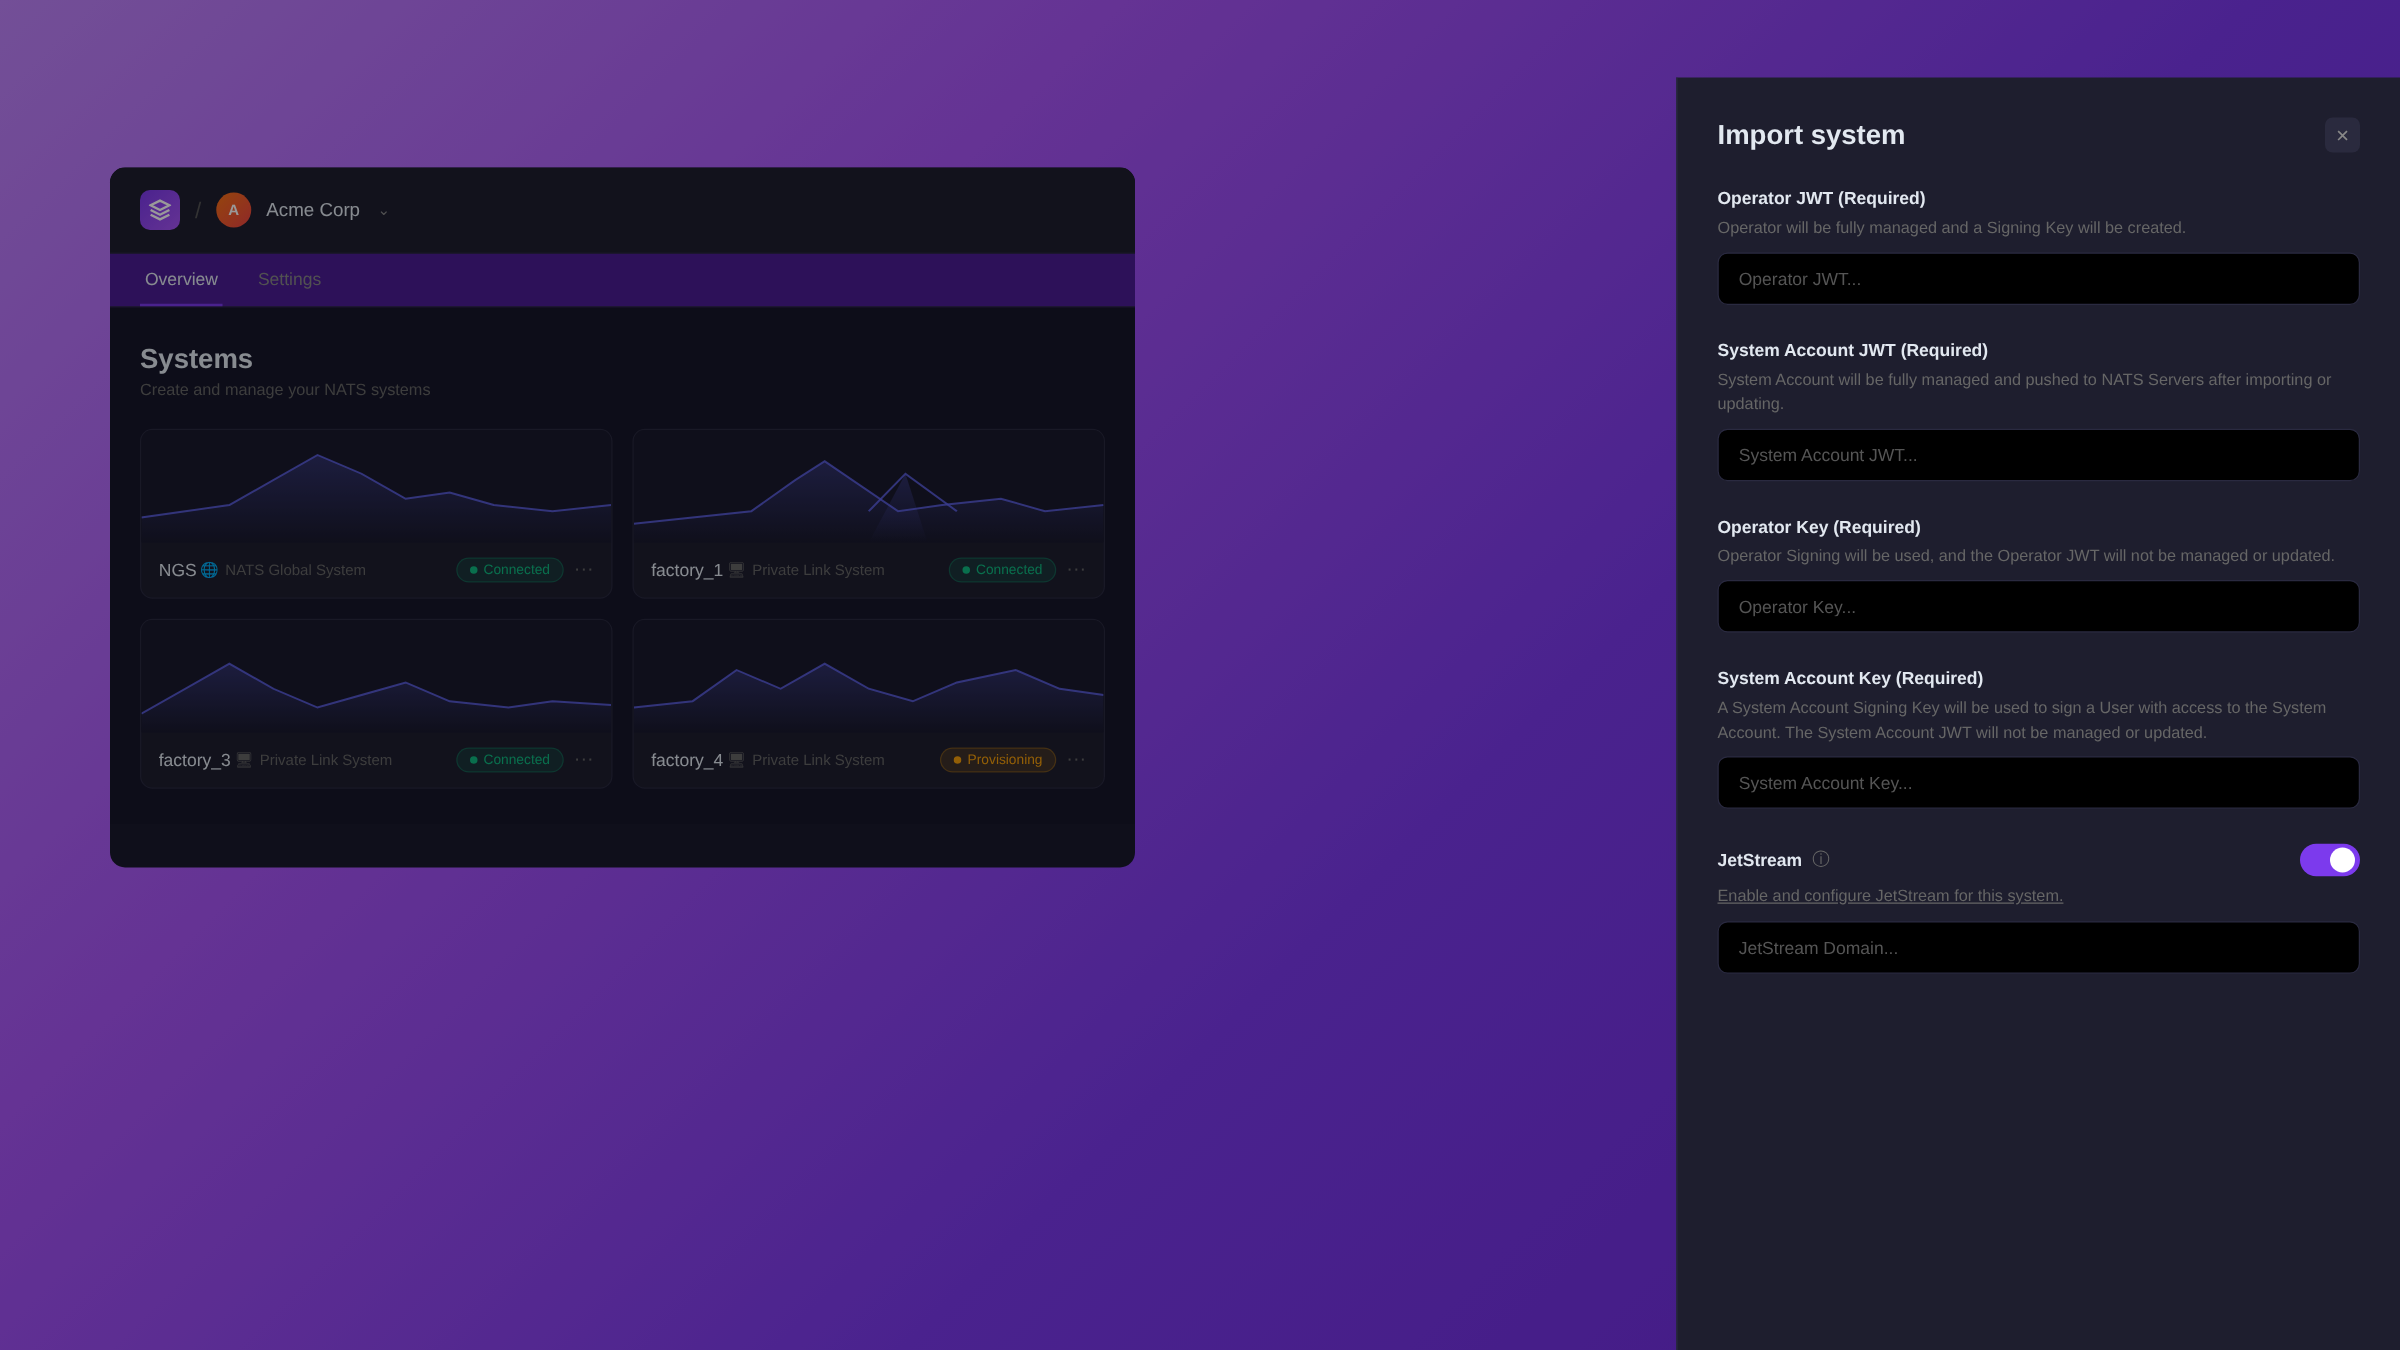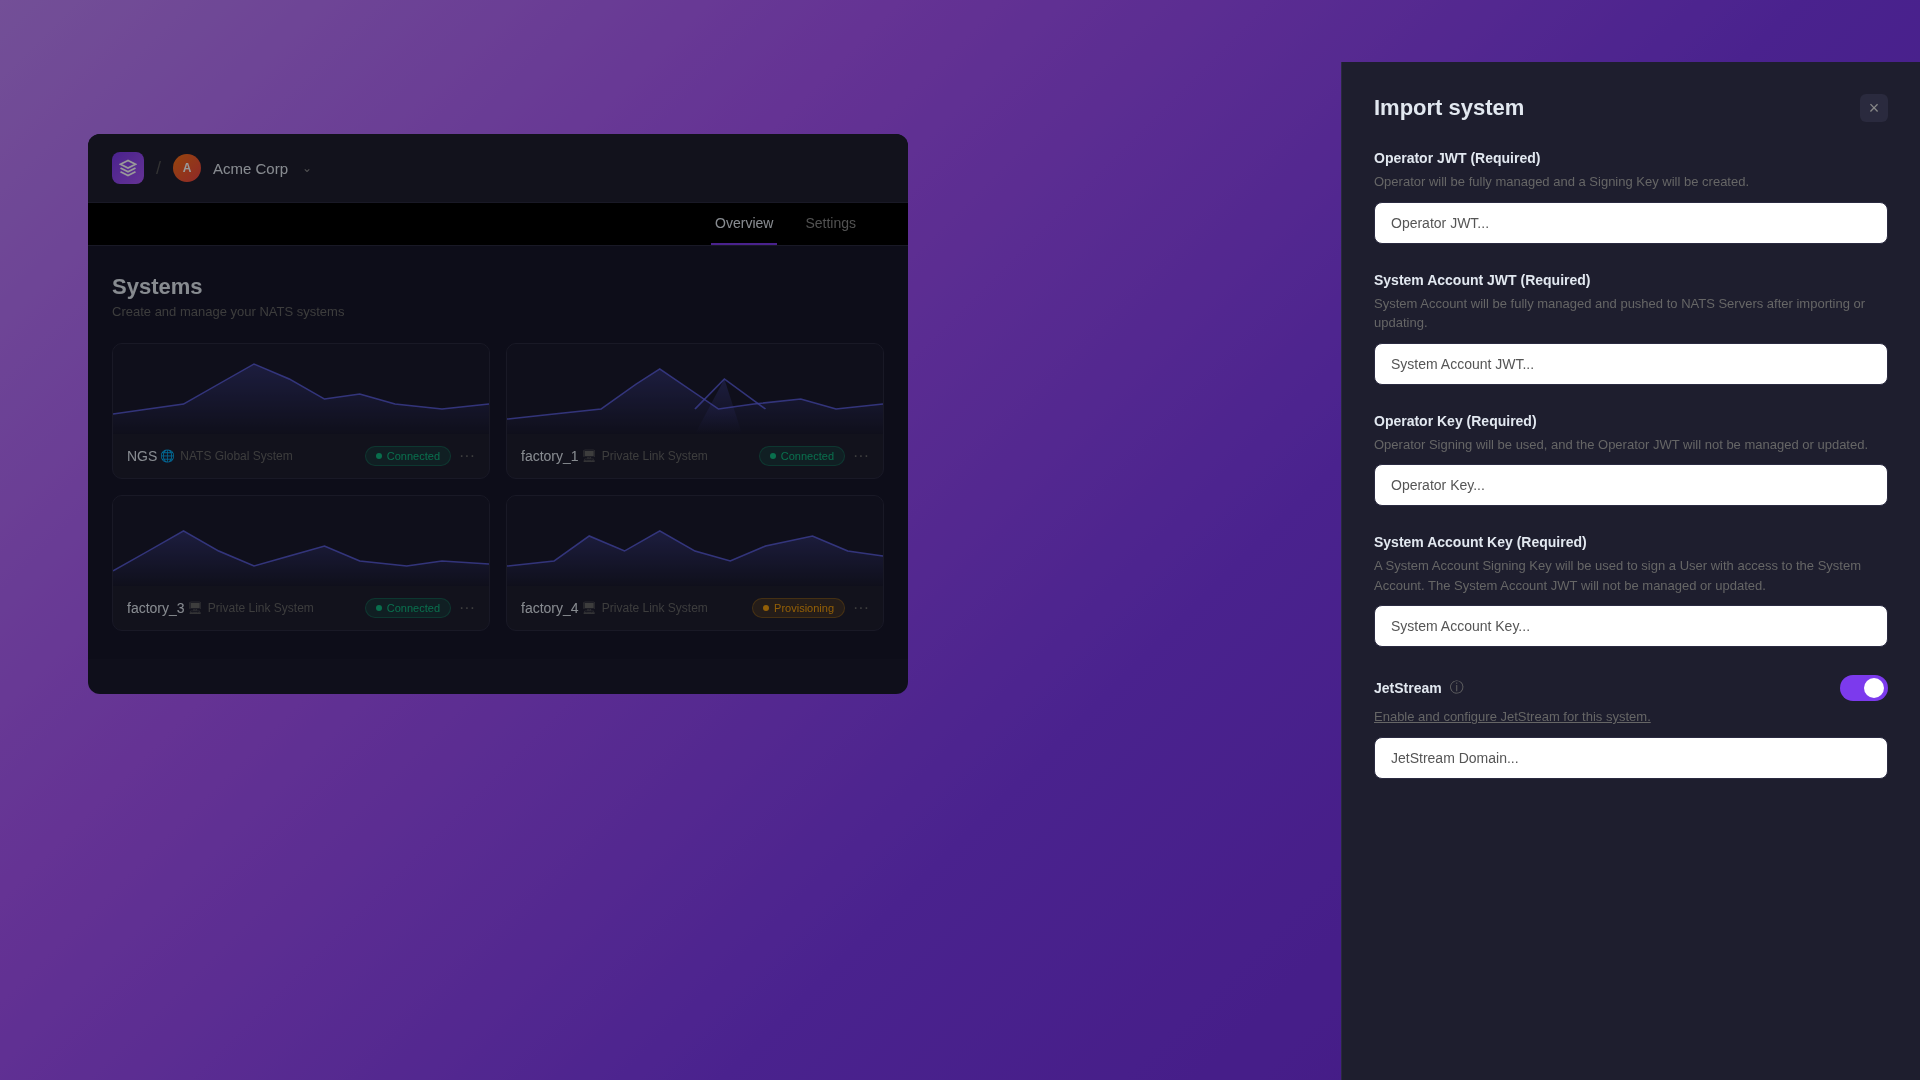--- a/index.html
+++ b/index.html
@@ -73,23 +73,22 @@
     .chevron-icon {
       color: #888;
       font-size: 12px;
       margin-left: 2px;
     }
 
     
     .nav-tabs {
       display: flex;
       padding: 0 24px;
-      background: #000000;
+      background: #4c1d95;
       border-bottom: 1px solid #2a2a40;
-      justify-content: flex-end;
     }
 
     .nav-tab {
       padding: 12px 4px;
       margin-right: 24px;
       color: #888;
       font-size: 14px;
       cursor: pointer;
       border-bottom: 2px solid transparent;
     }
@@ -281,21 +280,21 @@
 
     .form-description {
       color: #666;
       font-size: 13px;
       margin-bottom: 10px;
       line-height: 1.5;
     }
 
     .form-input {
       width: 100%;
-      background: #ffffff;
+      background: #000000;
       border: 1px solid #2a2a40;
       border-radius: 8px;
       padding: 12px 16px;
       color: #888;
       font-size: 14px;
       outline: none;
     }
 
     .form-input::placeholder { color: #555; }
 

